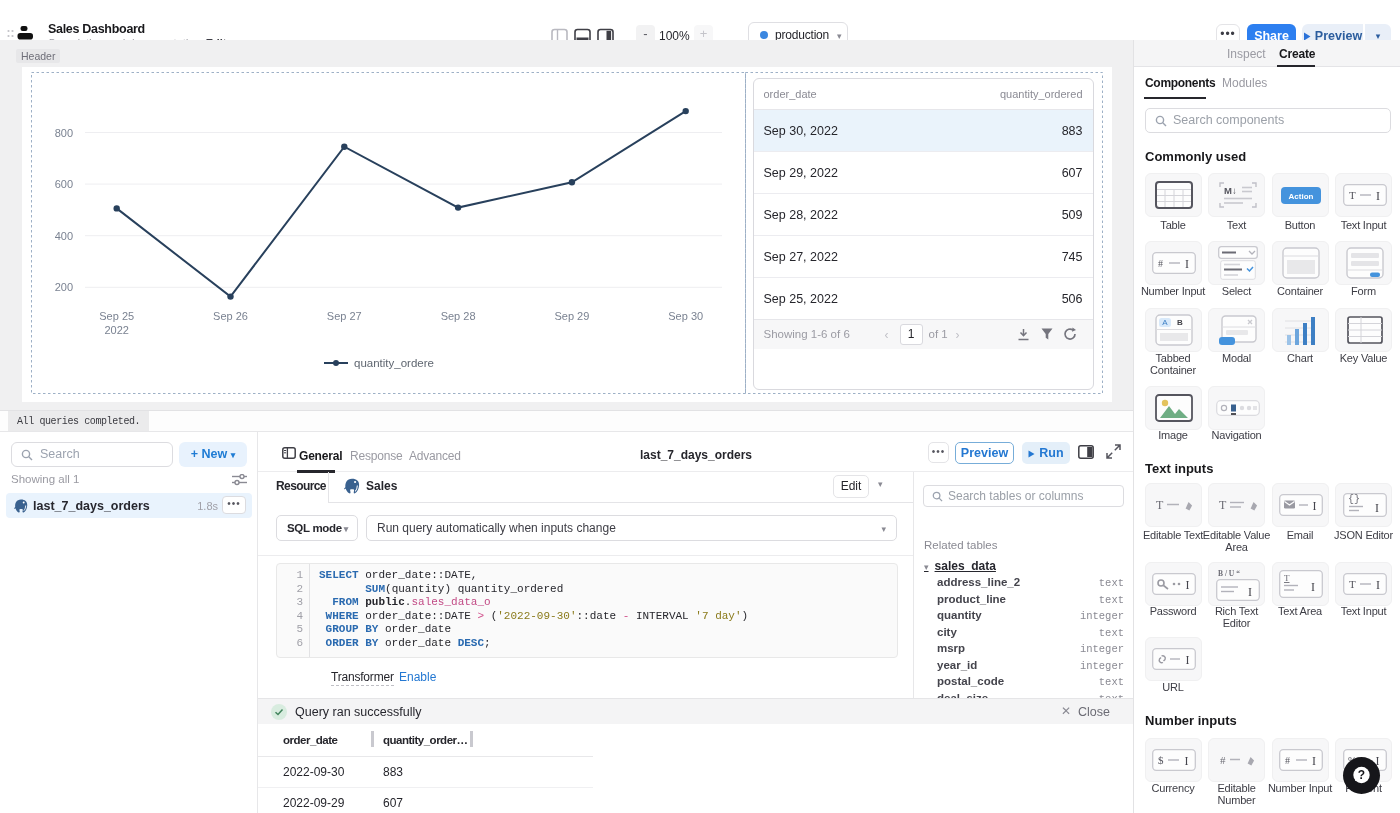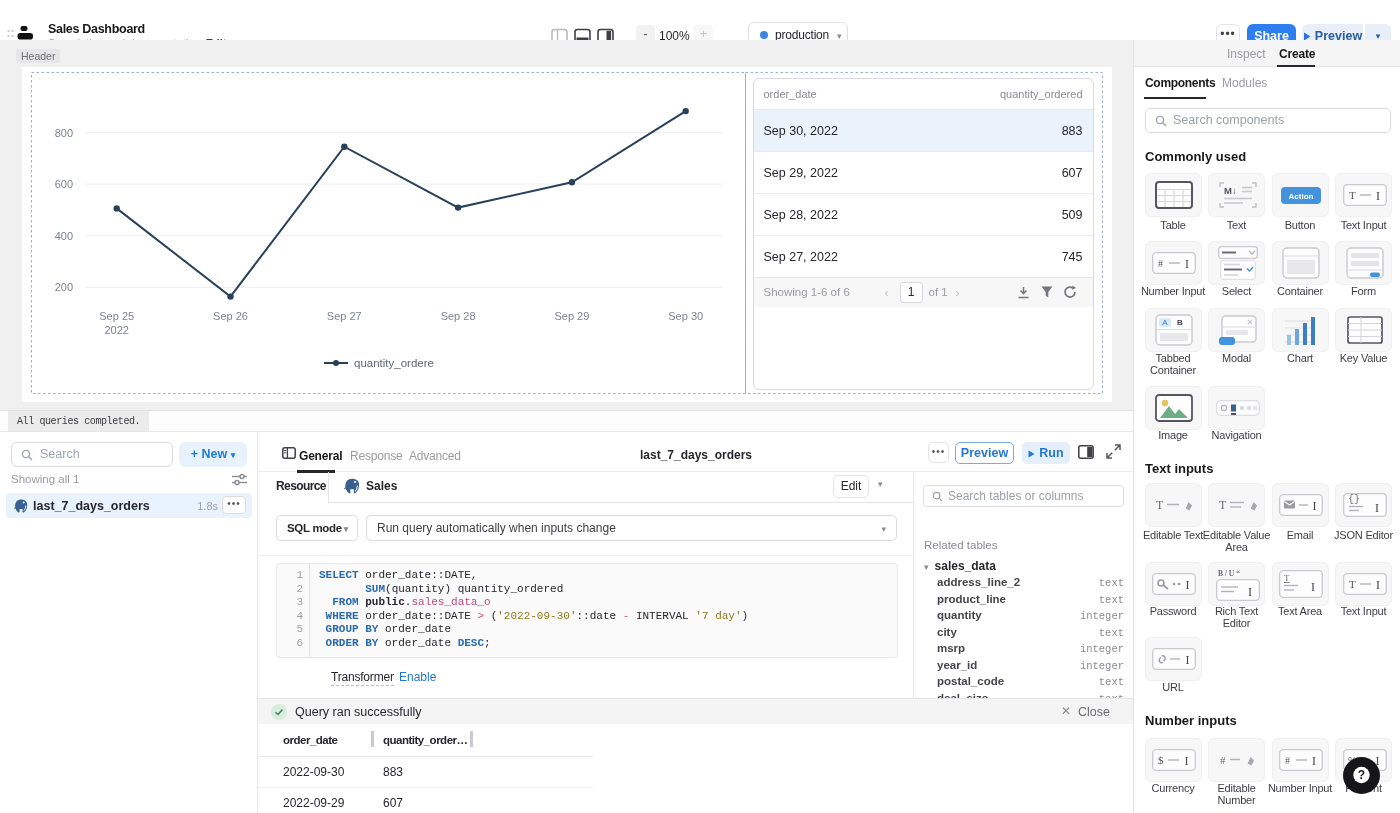--- a/index.html
+++ b/index.html
@@ -91,21 +91,21 @@
 .tbl { color:#c24a85; }
 .str { color:#8a7a1a; }
 .op { color:#d04f8a; }
 #transformer { left:331px; top:238px; font-size:12px; letter-spacing:-0.2px; color:#26262c; border-bottom:1px dashed #c0c0c6; padding-bottom:1px; }
 #enable { left:399px; top:238px; font-size:12px; color:#2478d2; }
 
 
 #schema { left:913px; top:40px; width:220px; height:226px; border-left:1px solid #e7e7e9; }
 #schsearch { position:absolute; left:9px; top:13px; width:201px; height:22px; border:1px solid #dcdce0; border-radius:4px; color:#9ba0a8; font-size:12px; line-height:20px; padding-left:24px; }
 #reltbl { position:absolute; left:10px; top:67px; font-size:11.5px; color:#8a8a93; }
-#sdrow { position:absolute; left:10px; top:87px; font-size:12px; font-weight:bold; color:#27272e; }
+#sdrow { position:absolute; left:10px; top:87px; font-size:12px; font-weight:bold; color:#27272e;text-decoration:underline; }
 .schrow { position:absolute; left:23px; font-size:11.5px; font-weight:bold; color:#44444c; }
 .schtype { position:absolute; right:9px; font-family:"Liberation Mono", monospace; font-size:10.5px; color:#8a8a93; }
 
 
 #toast { left:258px; top:266px; width:875px; height:26px; background:#f4f4f5; border-top:1px solid #e5e5e7; }
 #toast .msg { position:absolute; left:37px; top:6px; font-size:12.5px; color:#27272e; }
 #toast .cls { position:absolute; right:23px; top:6px; font-size:12.5px; color:#6b6b74; }
 #toast .x { position:absolute; right:62px; top:5px; color:#8a8a93; font-size:12px; }
 #results { left:258px; top:292px; width:875px; height:90px; }
 #results .hr { position:absolute; font-size:11.5px; letter-spacing:-0.5px; font-weight:bold; color:#26262c; top:10px; }
@@ -222,20 +222,24 @@
         <span class="cr">607</span>
       </div>
     <div class="trow">
         <span class="cl">Sep 28, 2022</span>
         <span class="cr">509</span>
       </div>
     <div class="trow">
         <span class="cl">Sep 27, 2022</span>
         <span class="cr">745</span>
       </div>
+    <div class="trow">
+        <span class="cl">Sep 25, 2022</span>
+        <span class="cr">506</span>
+      </div>
     <div id="tfoot">
         <span style="position:absolute;left:10px;top:8px">Showing 1-6 of 6</span>
 <span style="position:absolute;left:131px;top:8px;color:#c0c0c7;font-size:12px">‹</span>
 <span style="position:absolute;left:146px;top:4px;width:23px;height:21px;background:#fff;border:1px solid #d9d9de;border-radius:3px;color:#26262c;font-size:12px;text-align:center;line-height:19px">1</span>
 <span style="position:absolute;left:175px;top:8px">of 1</span>
 <span style="position:absolute;left:202px;top:8px;color:#c0c0c7;font-size:12px">›</span>
 <svg style="position:absolute;left:263px;top:8px" width="13" height="13" viewBox="0 0 13 13">
           <path d="M6.5 1 L6.5 7 M3.5 4.5 L6.5 7.7 L9.5 4.5" fill="none" stroke="#75757e" stroke-width="1.5"></path>
           <line x1="1.5" y1="11.5" x2="11.5" y2="11.5" stroke="#75757e" stroke-width="1.5"></line>
         </svg>

